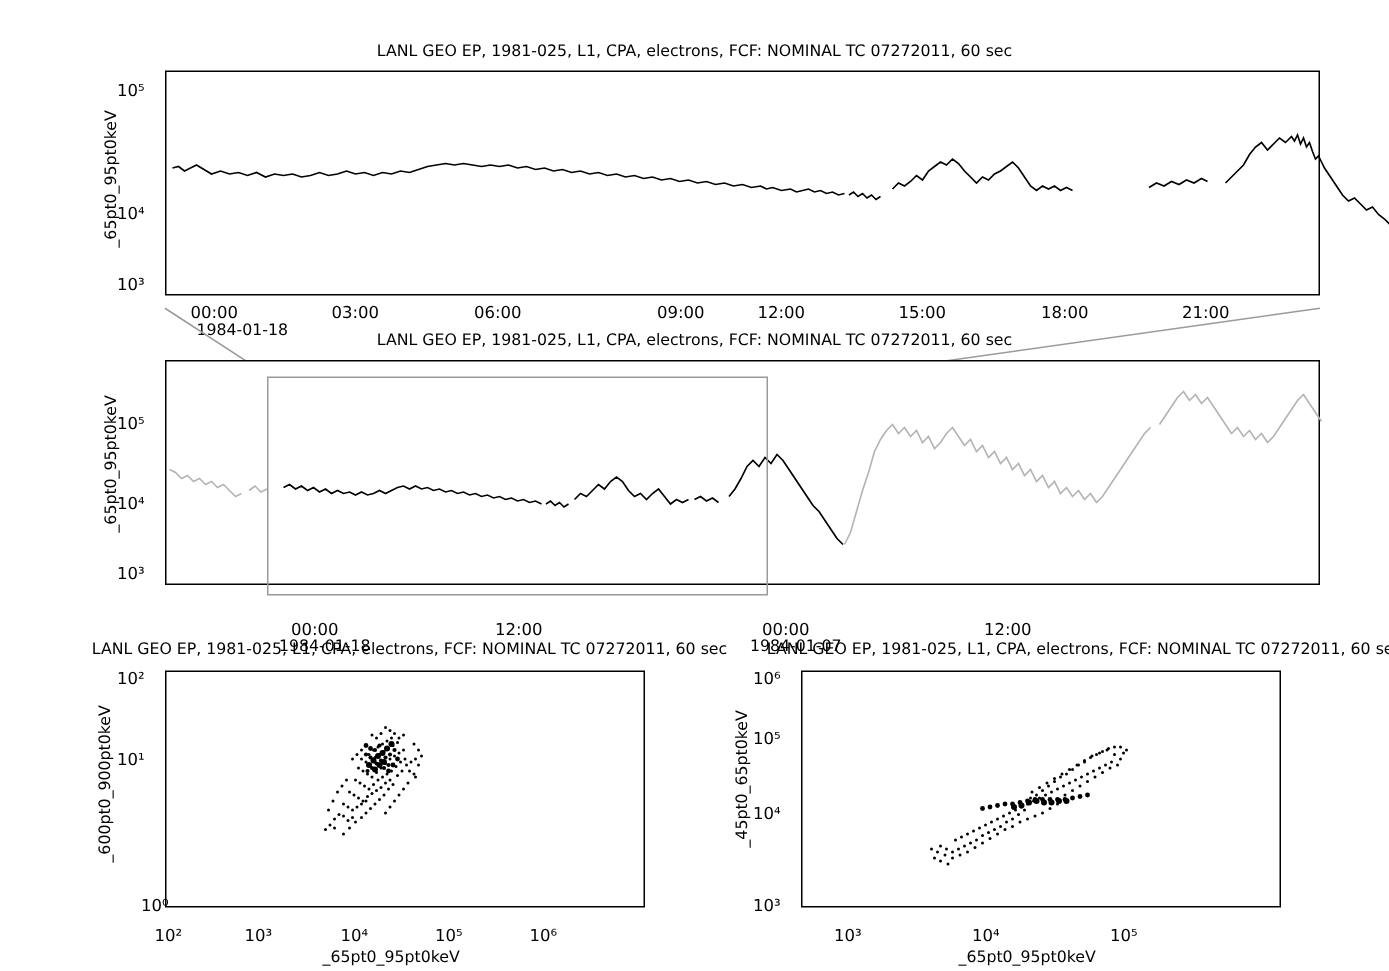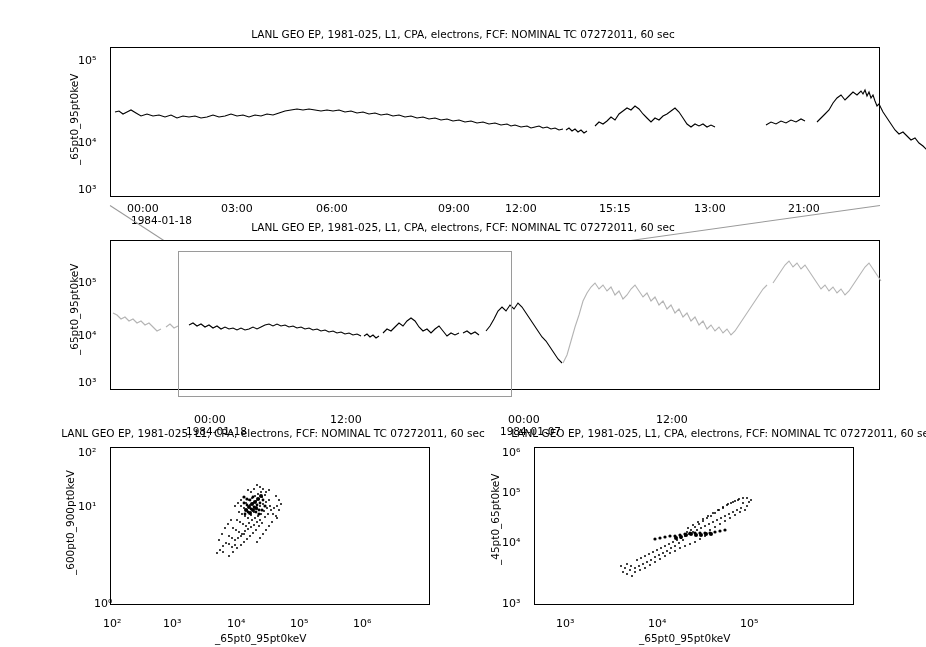--- a/index.html
+++ b/index.html
@@ -59,22 +59,22 @@
 
   <div class="tick" style="left:78px;top:183px;">10³</div>
   <div class="tick" style="left:78px;top:136px;">10⁴</div>
   <div class="tick" style="left:78px;top:54px;">10⁵</div>
 
   <div class="tick" style="left:127px;top:202px;">00:00</div>
   <div class="tick" style="left:221px;top:202px;text-align:right;">03:00</div>
   <div class="tick" style="left:316px;top:202px;text-align:center;">06:00</div>
   <div class="tick" style="left:406px;top:202px;margin-left:32px;">09:00</div>
   <div class="tick" style="left:505px;top:202px;">12:00</div>
-  <div class="tick" style="left:599px;top:202px;">15:15</div>
-  <div class="tick" style="left:694px;top:202px;">13:00</div>
+  <div class="tick" style="left:599px;top:202px;">15:00</div>
+  <div class="tick" style="left:694px;top:202px;">18:00</div>
   <div class="tick" style="left:788px;top:202px;">21:00</div>
 
   <div class="xlab" style="left:131px;top:214px;">1984-01-18</div>
 </div>
 
 <div class="connector" style="left:110px;top:205px;width:72px;transform:rotate(33deg);"></div>
 <div class="connector" style="left:880px;top:205px;width:370px;transform:rotate(172deg);"></div>
 
 <div class="panel">
   <div class="title" style="left:0px;top:221px;width:926px;">LANL GEO EP, 1981-025, L1, CPA, electrons, FCF: NOMINAL TC 07272011, 60 sec</div>

